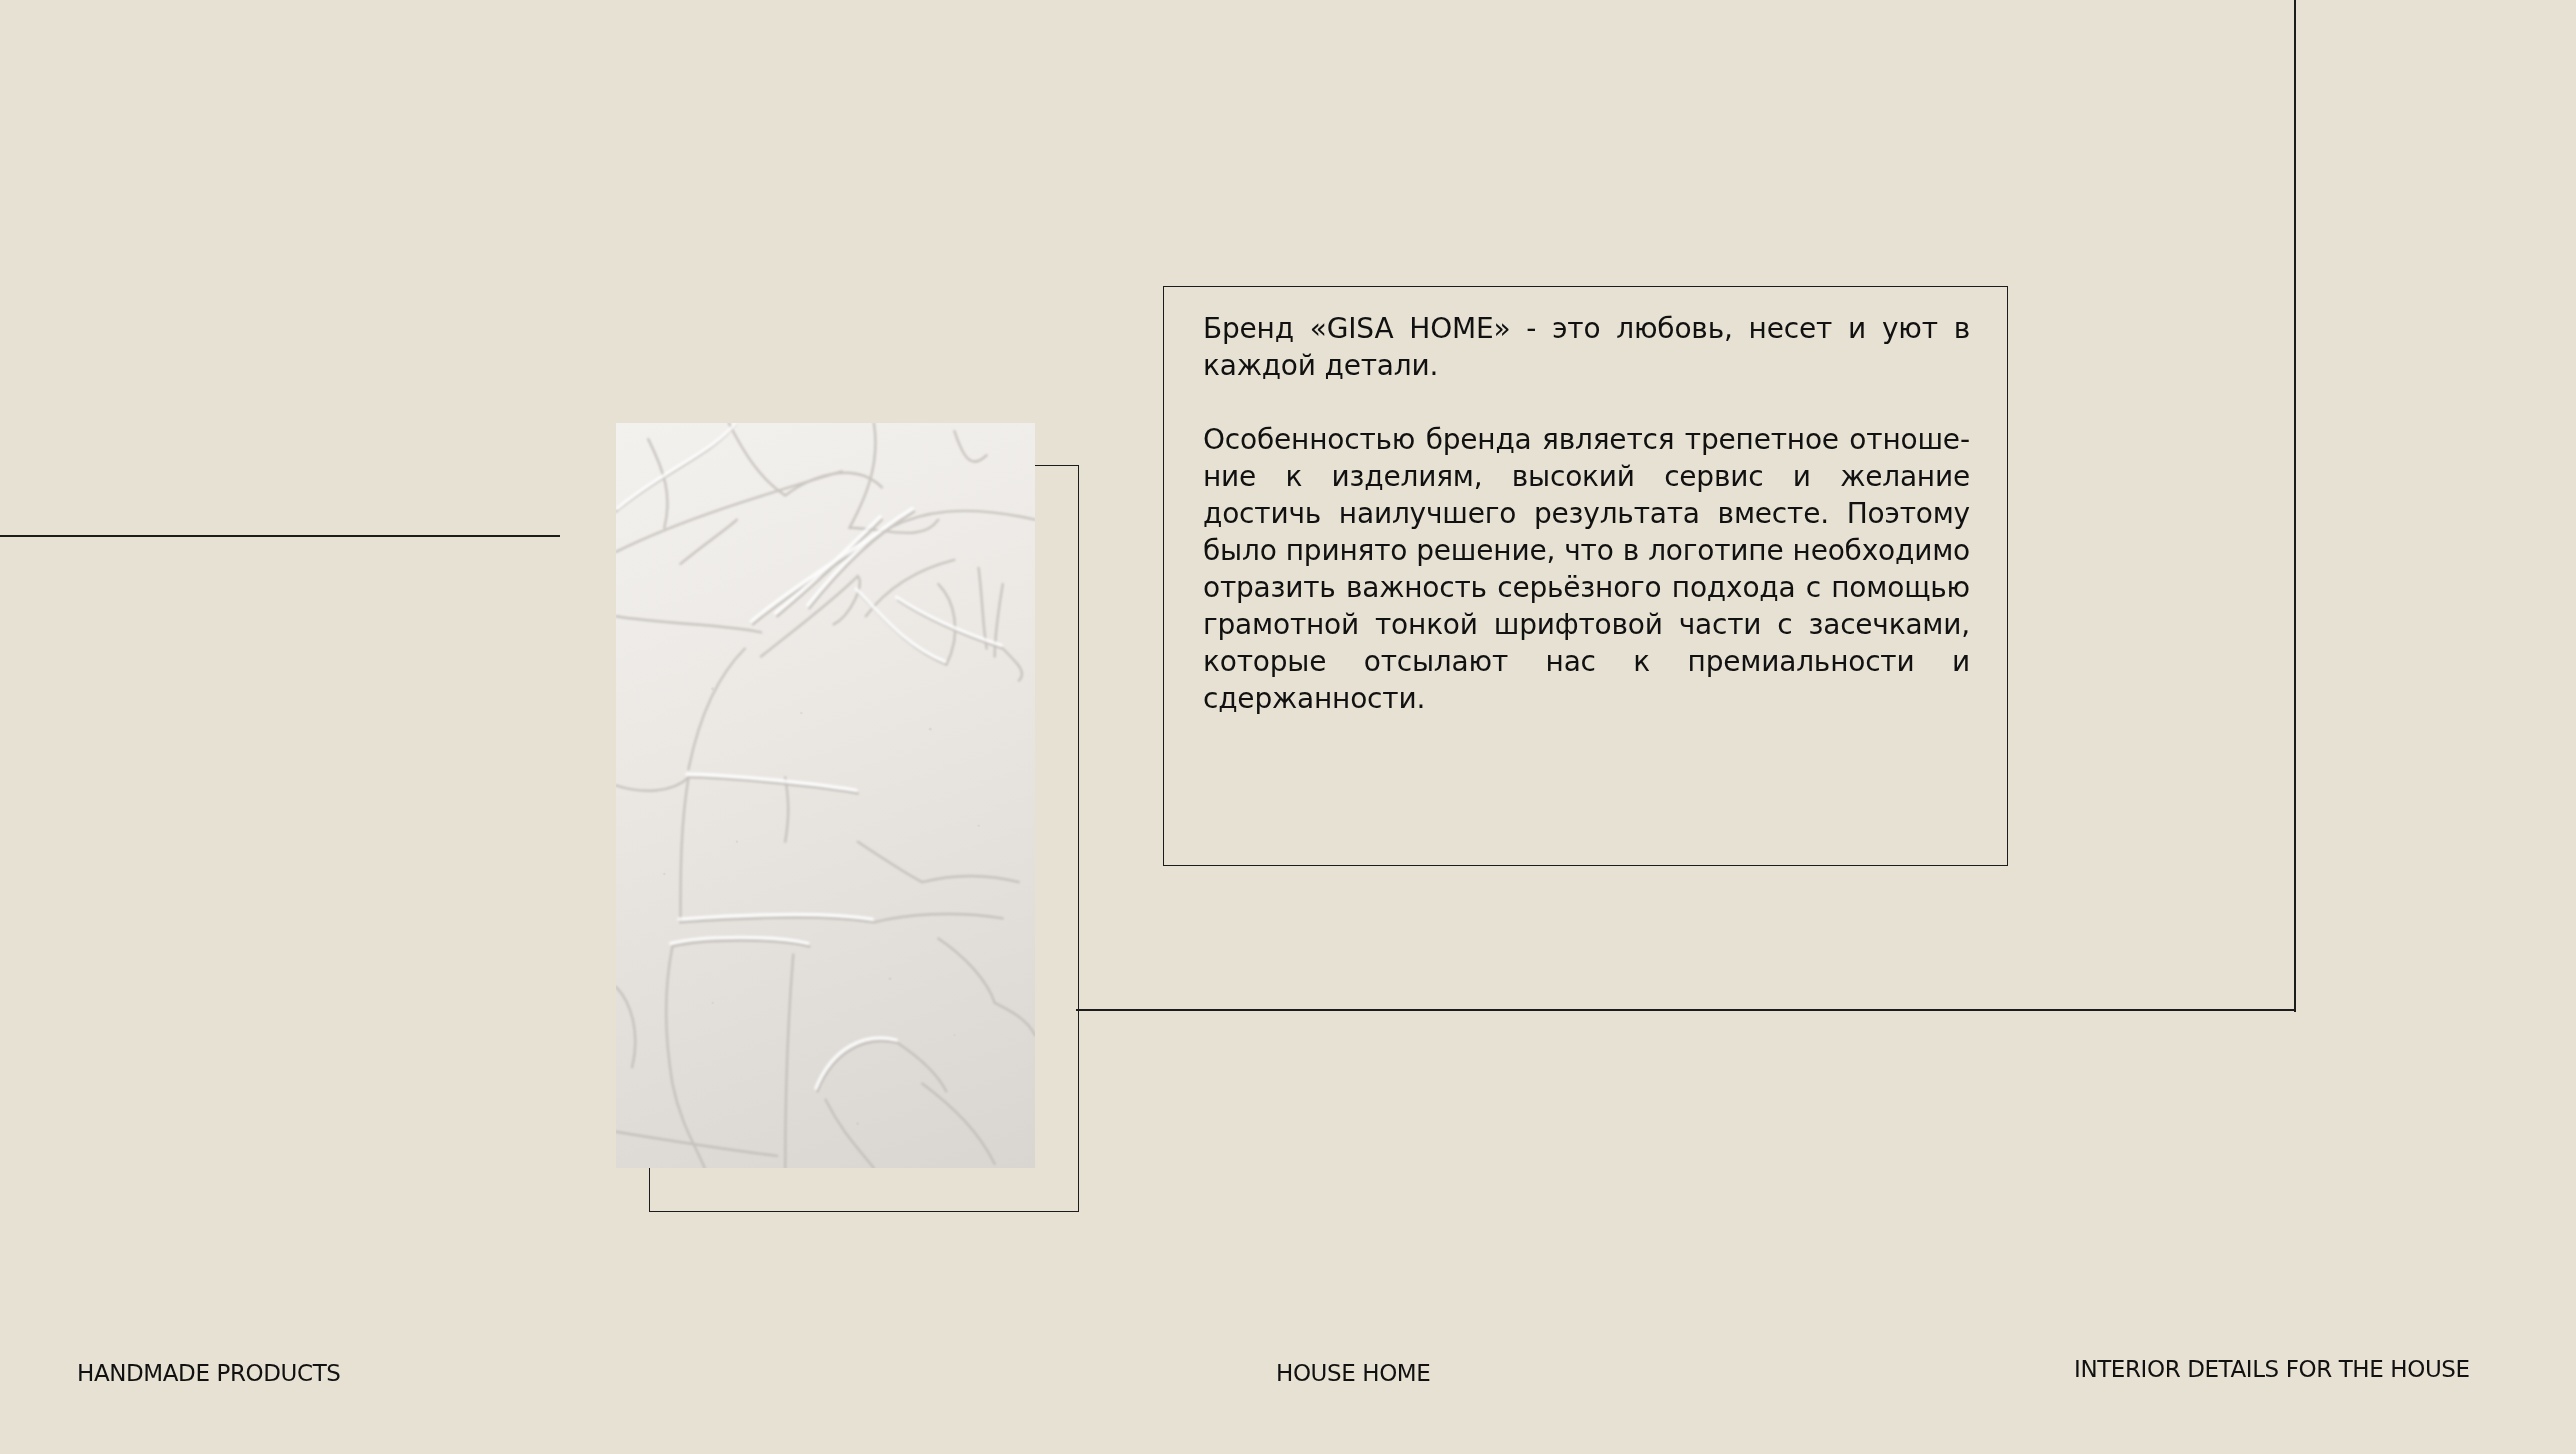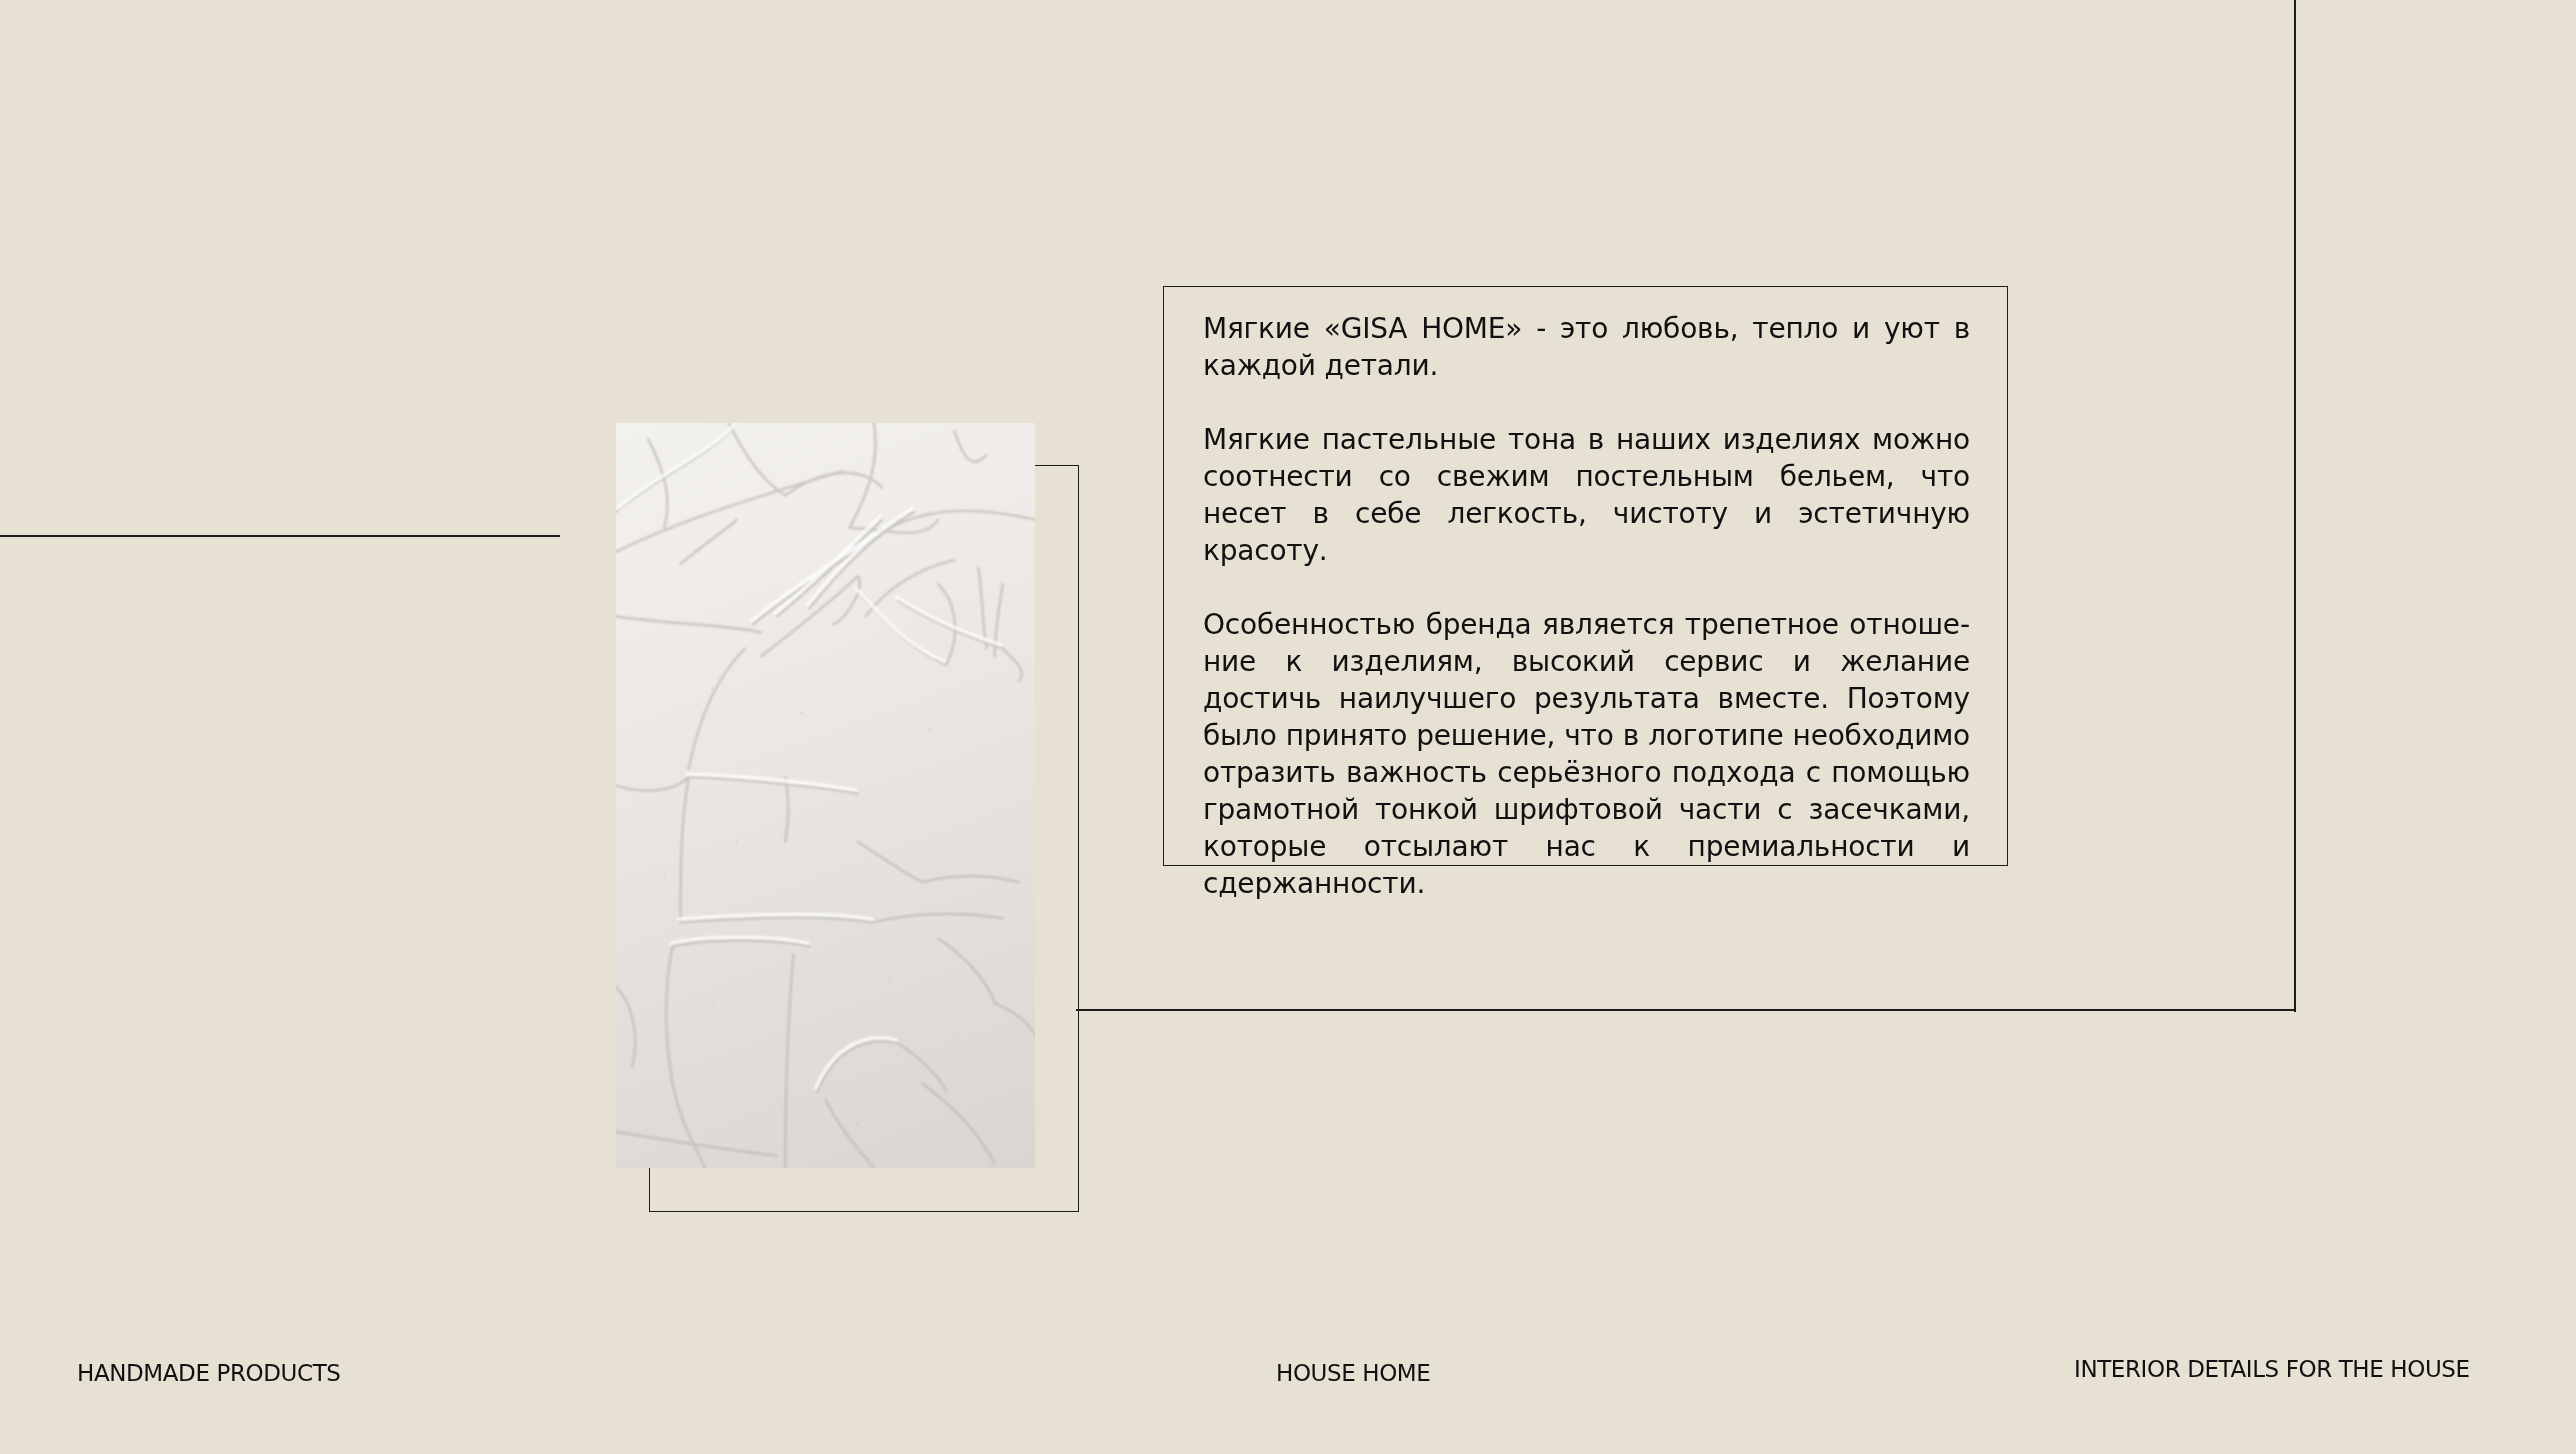--- a/index.html
+++ b/index.html
@@ -163,21 +163,20 @@
       <circle cx="120" cy="720" r="1.5"></circle>
       <circle cx="450" cy="500" r="1.5"></circle>
       <circle cx="300" cy="870" r="2"></circle>
       <circle cx="60" cy="560" r="1.5"></circle>
       <circle cx="420" cy="760" r="1.5"></circle>
     </g>
   </svg>
 </div>
 
 <div class="outline-box" id="text-box">
-  <p class="para">Мягкие «GISA HOME» - это любовь, тепло и уют в каждой детали.</p>
-  <p class="para">Мягкие пастельные тона в наших изделиях можно соотнести со свежим постельным бельем, что несет в себе легкость, чистоту и эстетичную красоту.</p>
+  <p class="para">Бренд «GISA HOME» - это любовь, несет и уют в каждой детали.</p>
   <p class="para">Особенностью бренда является трепетное отноше­ние к изделиям, высокий сервис и желание достичь наилучшего результата вместе. Поэтому было при­нято решение, что в логотипе необходимо отразить важность серьёзного подхода с помощью грамот­ной тонкой шрифтовой части с засечками, которые отсылают нас к премиальности и сдержанности.</p>
 </div>
 
 <div class="footer-text" id="footer-left">HANDMADE PRODUCTS</div>
 <div class="footer-text" id="footer-center">HOUSE HOME</div>
 <div class="footer-text" id="footer-right">INTERIOR DETAILS FOR THE HOUSE</div>
 
 
 </body></html>

